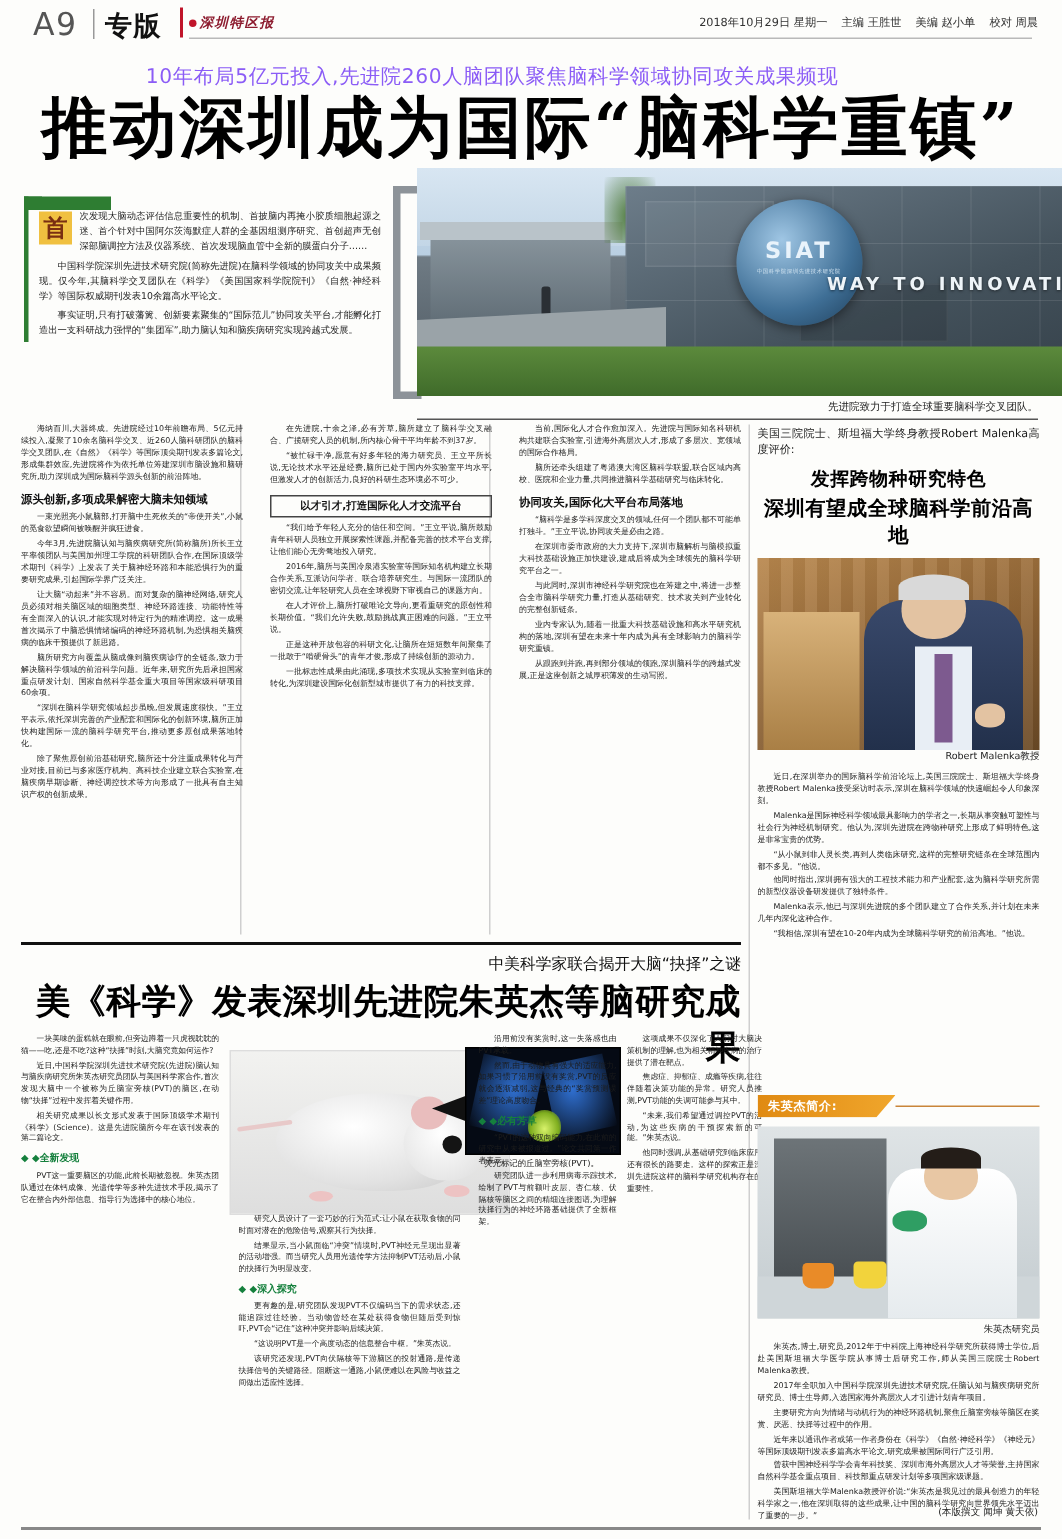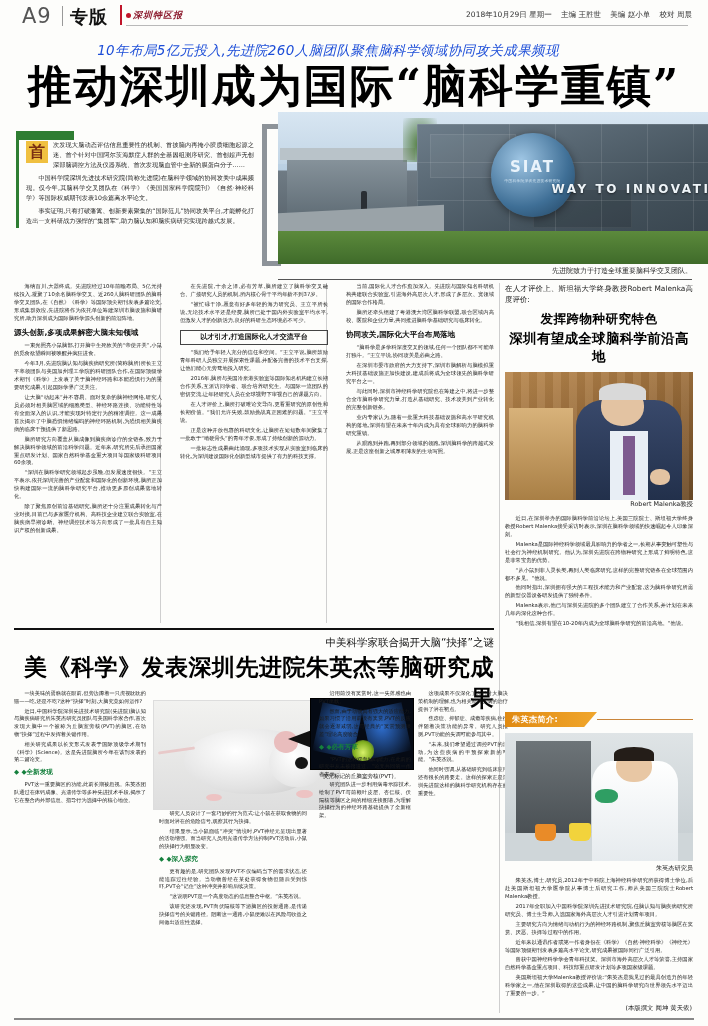--- a/index.html
+++ b/index.html
@@ -12,21 +12,21 @@
   .mh-divider{position:absolute;left:62px;top:6px;width:1px;height:20px;background:#999;}
   .mh-section{position:absolute;left:70px;top:5px;font-size:18px;font-weight:bold;color:#111;letter-spacing:1px;}
   .mh-redbar{position:absolute;left:120px;top:5px;width:2px;height:20px;background:#c0152a;}
   .mh-logo{position:absolute;left:126px;top:9px;font-size:9px;color:#8c1b2e;font-weight:bold;letter-spacing:1px;font-style:italic;}
   .mh-logo .dot{display:inline-block;width:5px;height:5px;border-radius:50%;background:#c0152a;margin-right:2px;vertical-align:middle;}
   .mh-rule{position:absolute;left:126px;top:25px;width:562px;height:1px;background:#b9b9b9;}
   .mh-meta{position:absolute;right:16px;top:10px;font-size:7.5px;color:#333;white-space:nowrap;}
   .mh-meta span{margin-left:7px;}
 
   
-  .kicker{position:absolute;left:0;top:42px;width:656px;text-align:center;font-size:13.5px;color:#1d4ed8;letter-spacing:.4px;font-style:italic;}
+  .kicker{position:absolute;left:0;top:42px;width:656px;text-align:center;font-size:13.5px;color:#8b5cf6;letter-spacing:.4px;}
   .main-title{position:absolute;left:0;top:62px;width:708px;text-align:center;font-size:44px;font-weight:bold;color:#000;letter-spacing:2px;line-height:1.1;font-family:"DejaVu Serif","Liberation Serif",serif;}
 
   
   .hero{position:absolute;left:278px;top:112px;width:414px;height:152px;overflow:hidden;
         background:linear-gradient(180deg,#cfe0ef 0%,#b9cfe2 38%,#6f7b84 39%,#4a555e 100%);padding-left:48px;}
   .hero .sky{position:absolute;left:0;top:0;width:100%;height:34%;background:linear-gradient(180deg,#d8e6f2,#c3d6e6);}
   .hero .wall{position:absolute;left:30%;top:8%;width:70%;height:82%;background:linear-gradient(160deg,#6d7d8a,#44525c 60%,#35414a);}
   .hero .wall:before{content:"";position:absolute;left:4%;top:8%;width:26%;height:34%;background:rgba(255,255,255,.05);border:1px solid rgba(255,255,255,.08);}
   .hero .wall:after{content:"";position:absolute;left:36%;top:52%;width:30%;height:30%;background:rgba(0,0,0,.12);border:1px solid rgba(255,255,255,.06);}
   .hero .panelgrid{position:absolute;left:30%;top:8%;width:70%;height:82%;
@@ -117,21 +117,21 @@
   .mcol p{margin:0 0 2px 0;text-indent:2em;}
   .mcol.m1{left:0;width:132px;}
   .mcol.m2{left:145px;width:148px;top:120px;}
   .mcol.m3{left:305px;width:92px;}
   .mcol.m4{left:404px;width:90px;}
 
   .green-tag{display:block;margin:4px 0 3px 0;font-size:6.6px;font-weight:bold;color:#15803d;text-indent:0;}
   .green-tag:before{content:"◆ ";color:#15803d;}
 
   
-  .profile{position:absolute;left:505px;top:712px;width:188px;}
+  .profile{position:absolute;left:505px;top:730px;width:188px;}
   .profile-banner{position:relative;width:188px;height:15px;}
   .profile-banner .bg{position:absolute;left:0;top:0;width:92px;height:15px;background:linear-gradient(90deg,#e08a12,#f0a62c);
       clip-path:polygon(0 0,100% 0,86% 100%,0 100%);}
   .profile-banner .txt{position:absolute;left:7px;top:2px;font-size:8px;font-weight:bold;color:#fff;letter-spacing:.5px;}
   .profile-banner .rule{position:absolute;left:92px;top:7px;width:96px;height:1px;background:#c9853a;}
   .lab-photo{position:relative;margin-top:6px;width:188px;height:128px;overflow:hidden;background:linear-gradient(180deg,#dfe4e6,#c3cbcf);}
   .lab-photo .cabinet{position:absolute;left:6%;top:6%;width:40%;height:74%;background:linear-gradient(180deg,#6d7478,#494f53);}
   .lab-photo .bench{position:absolute;left:0;bottom:0;width:100%;height:22%;background:#cfd6d9;}
   .lab-photo .coat{position:absolute;right:8%;bottom:0;width:46%;height:78%;background:linear-gradient(180deg,#ffffff,#e6ebee);border-radius:22% 22% 0 0;}
   .lab-photo .head{position:absolute;right:22%;top:14%;width:19%;height:24%;border-radius:48%;background:#e8c7a4;}
@@ -233,21 +233,21 @@
       <span class="subhead">协同攻关,国际化大平台布局落地</span>
       <p>“脑科学是多学科深度交叉的领域,任何一个团队都不可能单打独斗。”王立平说,协同攻关是必由之路。</p>
       <p>在深圳市委市政府的大力支持下,深圳市脑解析与脑模拟重大科技基础设施正加快建设,建成后将成为全球领先的脑科学研究平台之一。</p>
       <p>与此同时,深圳市神经科学研究院也在筹建之中,将进一步整合全市脑科学研究力量,打造从基础研究、技术攻关到产业转化的完整创新链条。</p>
       <p>业内专家认为,随着一批重大科技基础设施和高水平研究机构的落地,深圳有望在未来十年内成为具有全球影响力的脑科学研究重镇。</p>
       <p>从跟跑到并跑,再到部分领域的领跑,深圳脑科学的跨越式发展,正是这座创新之城厚积薄发的生动写照。</p>
     </div>
   </div>
 
   <div class="rail">
-    <div class="rail-kicker">在人才评价上、斯坦福大学终身教授Robert Malenka高度评价:</div>
+    <div class="rail-kicker">美国三院院士、斯坦福大学终身教授Robert Malenka高度评价:</div>
     <div class="rail-h1">发挥跨物种研究特色</div>
     <div class="rail-h2">深圳有望成全球脑科学前沿高地</div>
     <div class="portrait">
       <div class="wallplank"></div>
       <div class="podium"></div>
       <div class="body"></div>
       <div class="shirt"></div>
       <div class="tie"></div>
       <div class="head"></div>
       <div class="hair"></div>

